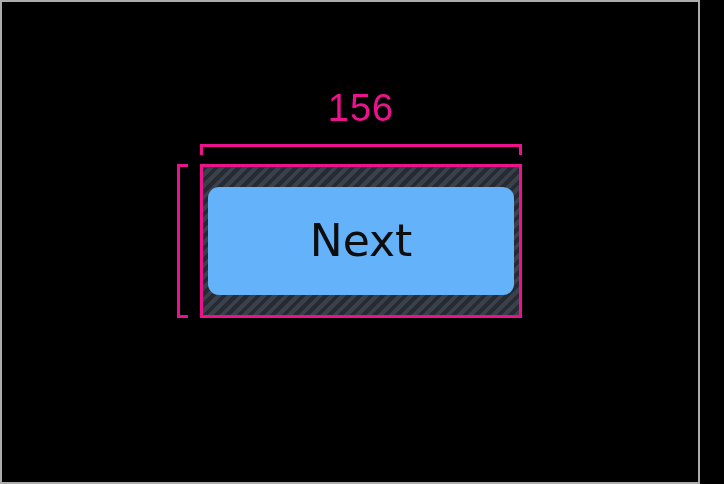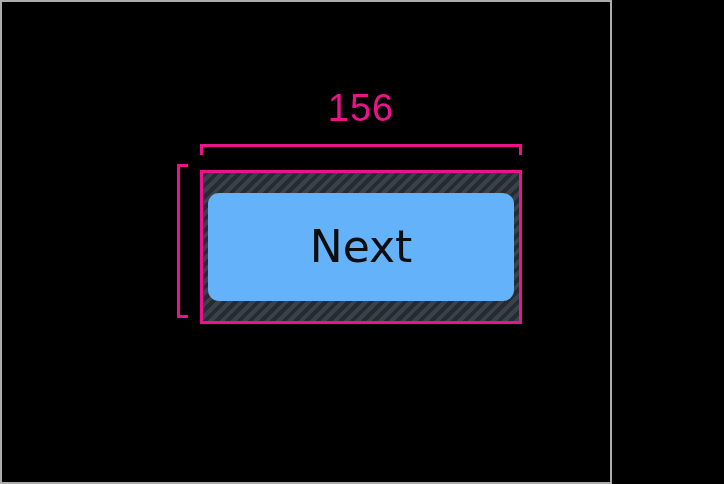--- a/index.html
+++ b/index.html
@@ -10,21 +10,21 @@
     --padding-stripe: #262B33;
     --canvas-bg: #000000;
     --frame-border: #ACACAC;
   }
   * { margin: 0; padding: 0; box-sizing: border-box; }
   html, body { background: #000; }
   body { font-family: "Liberation Sans", sans-serif; }
 
   .stage {
     position: relative;
-    width: 612px;
+    width: 700px;
     height: 484px;
     background: var(--canvas-bg);
     border: 2px solid var(--frame-border);
     overflow: hidden;
   }
 
   
   .dim-label {
     position: absolute;
     color: var(--accent);
@@ -64,21 +64,21 @@
     height: 154px;
     border-left: 3px solid var(--accent);
     border-top: 3px solid var(--accent);
     border-bottom: 3px solid var(--accent);
   }
 
   
   .selection {
     position: absolute;
     left: 198px;
-    top: 168px;
+    top: 162px;
     width: 322px;
     height: 154px;
     border: 3px solid var(--accent);
   }
   .hatch {
     position: absolute;
     inset: 0;
     background: repeating-linear-gradient(
       135deg,
       var(--padding-stripe) 0 4px,

